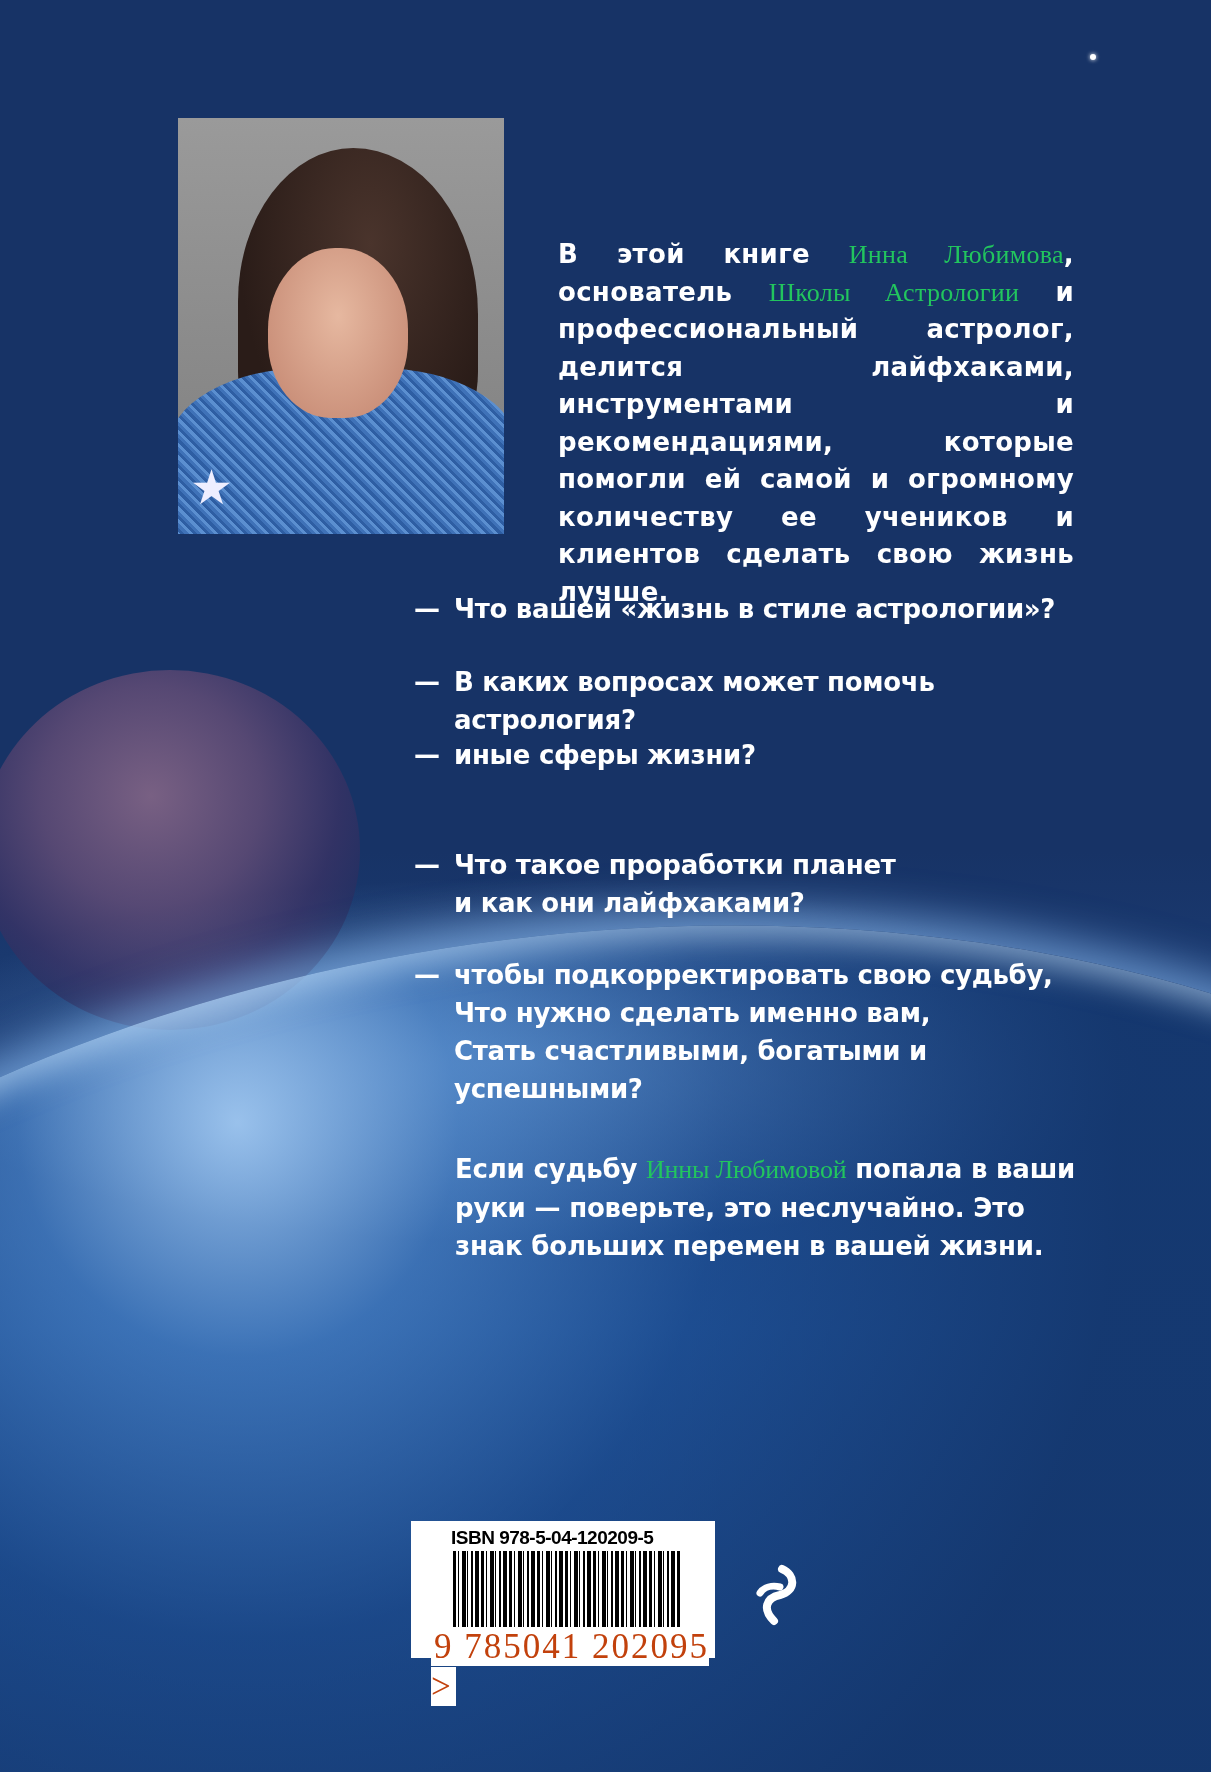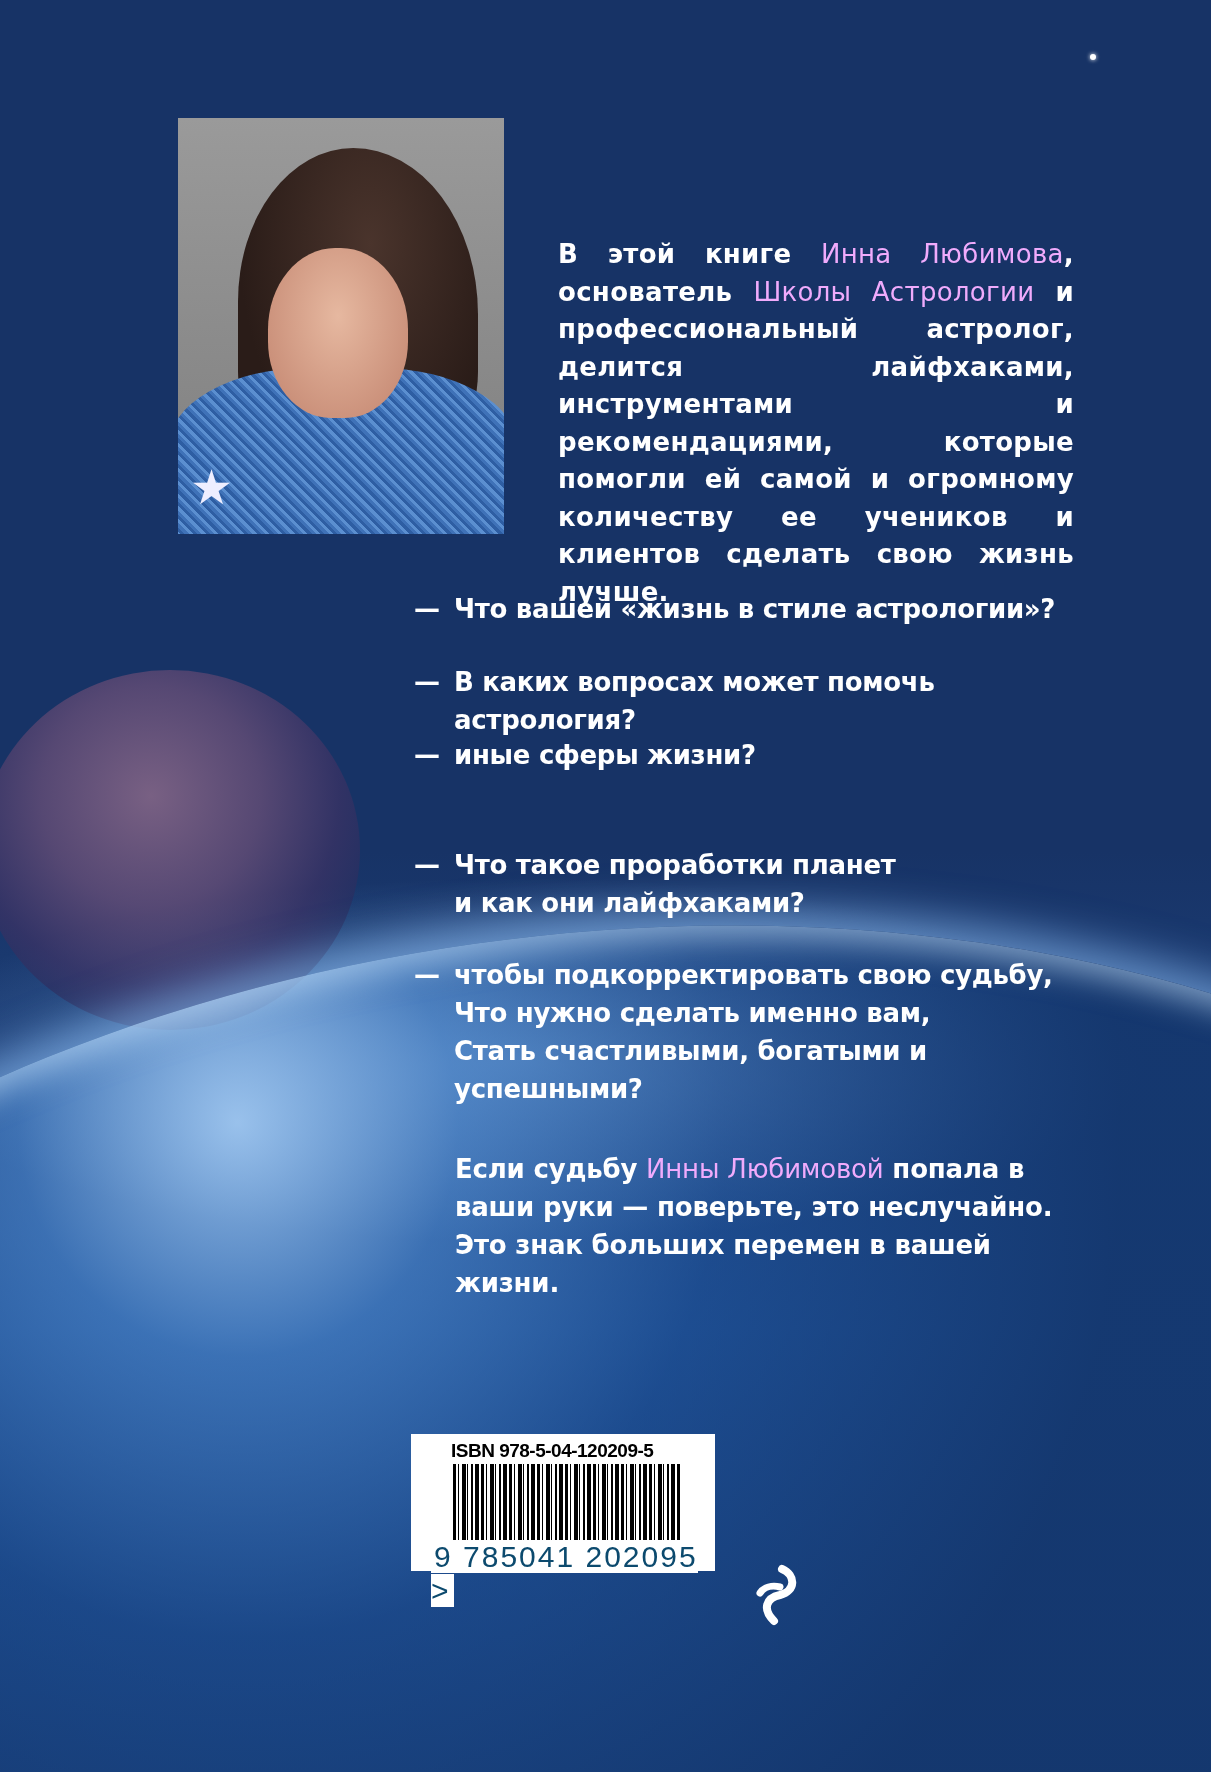--- a/index.html
+++ b/index.html
@@ -61,45 +61,45 @@
     border-radius: 40% 40% 0 0;
   }
   .photo .brooch {
     position: absolute; left: 12px; top: 345px; color: #eef; font-size: 48px; line-height: 1;
   }
   .intro {
     position: absolute; left: 558px; top: 236px; width: 516px;
     color: #ffffff; font-size: 26px; font-weight: bold; line-height: 37.5px;
     text-align: justify; letter-spacing: 0.3px;
   }
-  .hl { color: #f0abfc; font-weight: normal; }
+  .hl { color: #22c55e; font-weight: normal; font-family: Liberation Serif, serif; }
   .questions { position: absolute; left: 414px; top: 590px; width: 700px; color: #fff; }
   .q { position: relative; padding-left: 40px; font-size: 26px; font-weight: bold; line-height: 38px; letter-spacing: -0.3px; }
   .q .dash { position: absolute; left: 0; top: 0; }
   .outro {
     position: absolute; left: 455px; top: 1150px; width: 630px;
     color: #fff; font-size: 26px; font-weight: bold; line-height: 38px; letter-spacing: -0.2px;
   }
   .isbn-box {
-    position: absolute; left: 411px; top: 1434px; width: 304px; height: 137px;
+    position: absolute; left: 411px; top: 1521px; width: 304px; height: 137px;
     background: #fff;
   }
   .isbn-text {
     position: absolute; left: 40px; top: 6px; font-family: "Liberation Sans", sans-serif;
     font-weight: bold; font-size: 19px; color: #000; letter-spacing: -0.5px;
   }
   .barcode {
     position: absolute; left: 42px; top: 30px; width: 228px; height: 88px;
     background: repeating-linear-gradient(90deg,
       #000 0 3px, #fff 3px 5px, #000 5px 6px, #fff 6px 9px, #000 9px 13px, #fff 13px 14px,
       #000 14px 15px, #fff 15px 18px, #000 18px 20px, #fff 20px 22px, #000 22px 26px, #fff 26px 28px);
   }
   .isbn-digits {
     position: absolute; left: 20px; top: 106px; width: 280px;
-    font-family: Liberation Sans, sans-serif; font-size: 30px; color: #0c4a6e; letter-spacing: 2px;
+    font-family: Liberation Serif, serif; font-size: 35px; color: #c2410c; letter-spacing: 2px;
     background: transparent;
   }
   .isbn-digits span { background: #fff; padding: 0 3px; }
   .logo {
     position: absolute; left: 752px; top: 1563px; width: 48px; height: 64px;
   }
 </style>
 </head>
 <body>
 

